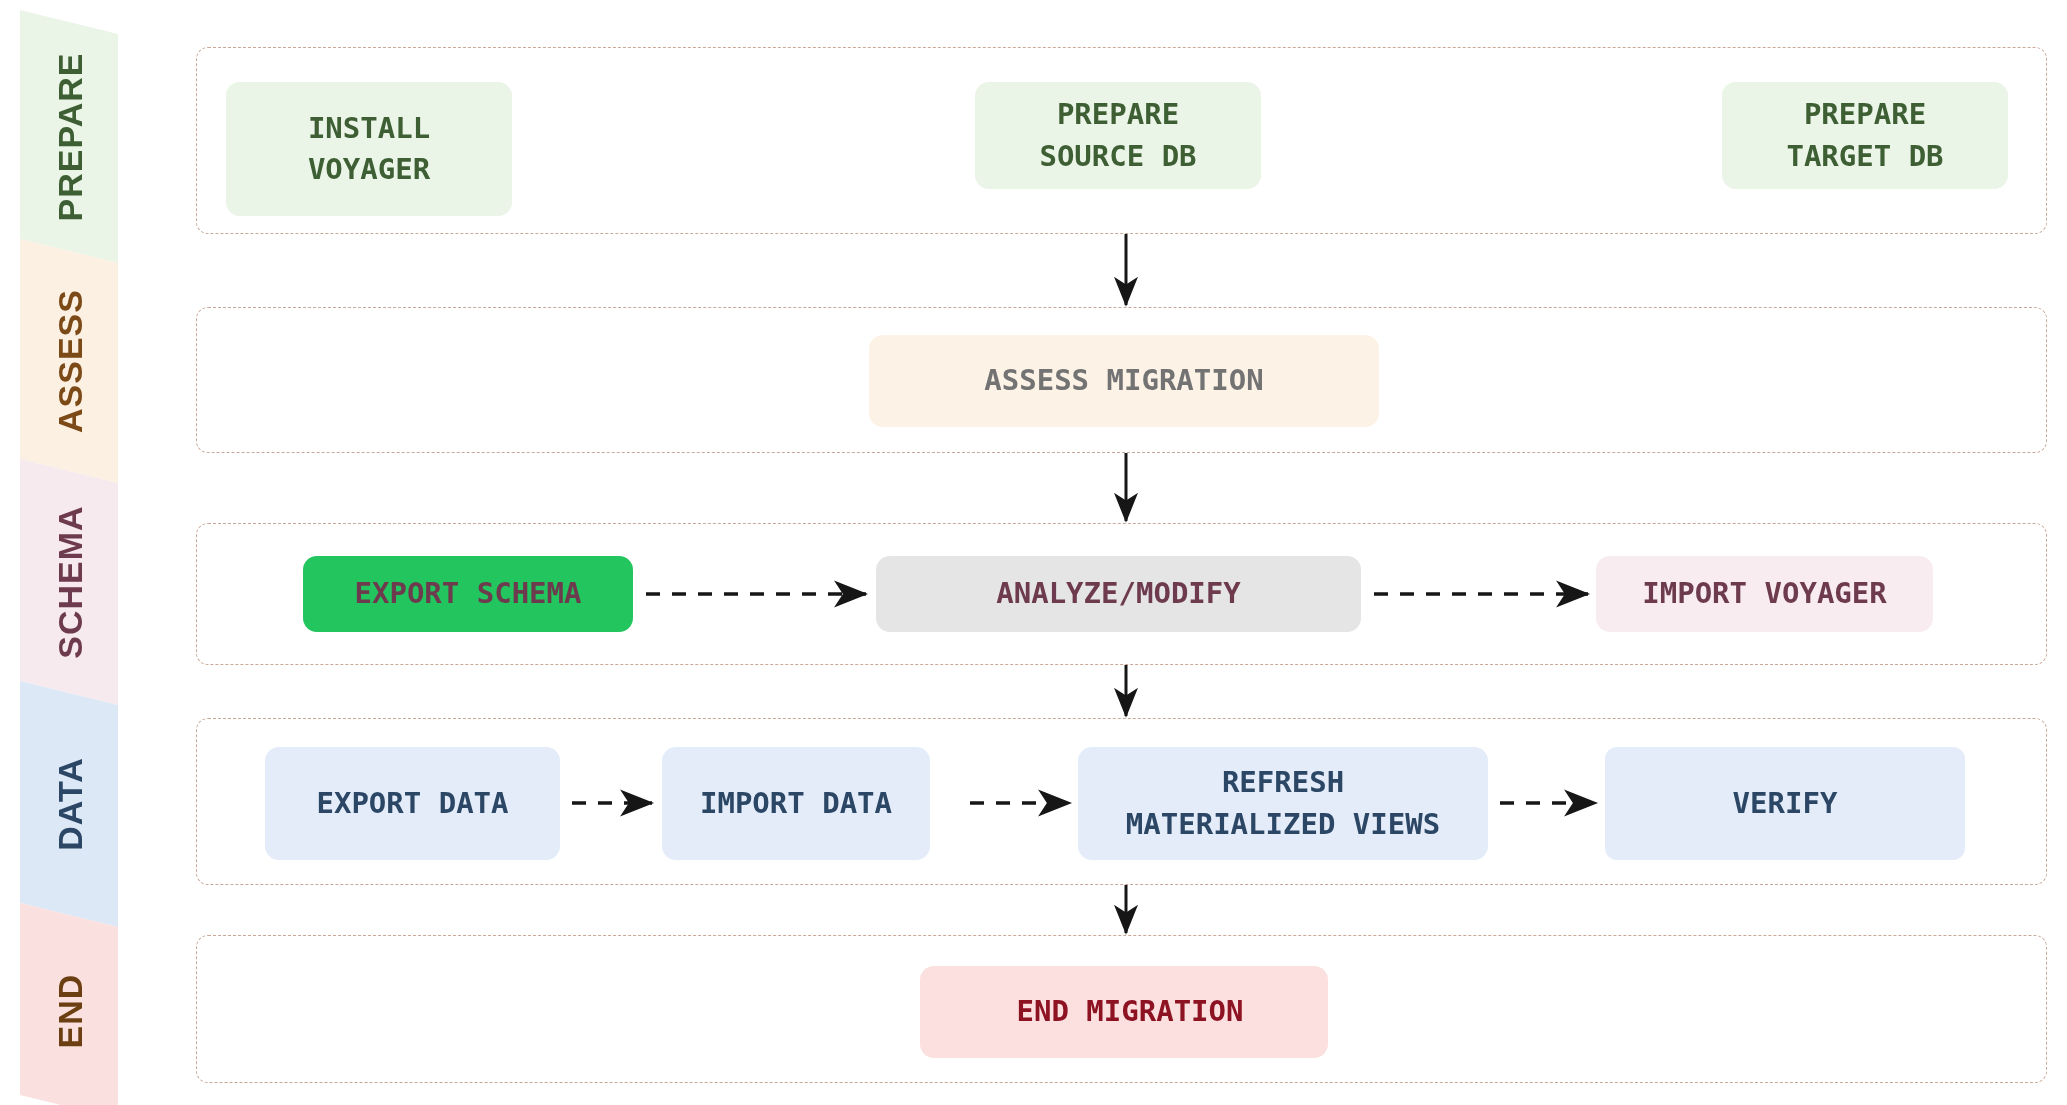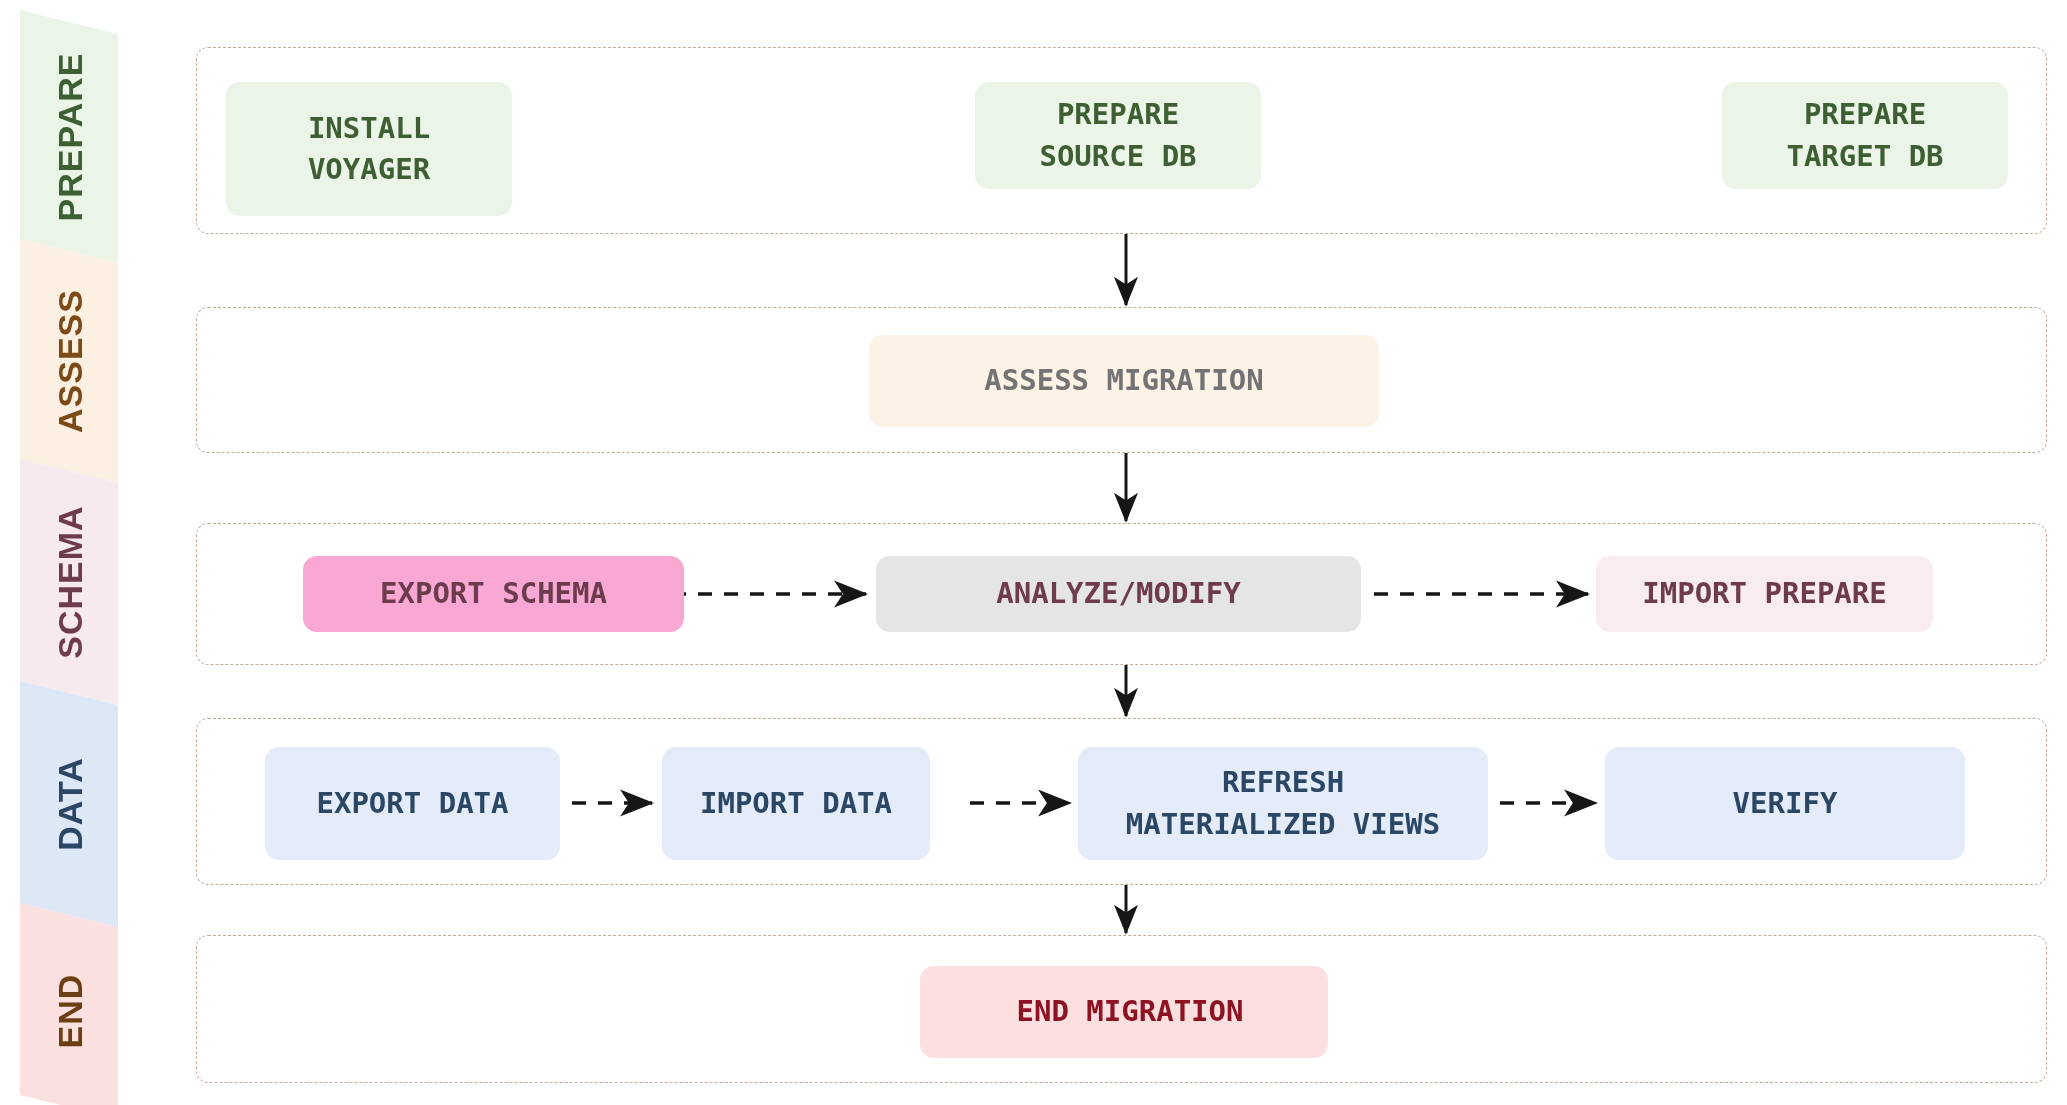--- a/index.html
+++ b/index.html
@@ -112,24 +112,24 @@
     </svg>
 
   <div id="nodes-layer">
       <div class="node" style="left: 226px; top: 82px; width: 286px; height: 134px; background: rgb(234, 244, 231); color: rgb(62, 95, 52);">INSTALL
 VOYAGER</div>
       <div class="node" style="left: 975px; top: 82px; width: 286px; height: 107px; background: rgb(234, 244, 231); color: rgb(62, 95, 52);">PREPARE
 SOURCE DB</div>
       <div class="node" style="left: 1722px; top: 82px; width: 286px; height: 107px; background: rgb(234, 244, 231); color: rgb(62, 95, 52);">PREPARE
 TARGET DB</div>
       <div class="node" style="left: 869px; top: 335px; width: 510px; height: 92px; background: rgb(252, 242, 230); color: #737373;">ASSESS MIGRATION</div>
-      <div class="node" style="left: 303px; top: 556px; width: 381px; height: 76px; background: #f9a8d4; color: rgb(109, 59, 77);">EXPORT SCHEMA</div>
+      <div class="node" style="left: 303px; top: 556px; width: 330px; height: 76px; background: #22c55e; color: rgb(109, 59, 77);">EXPORT SCHEMA</div>
       <div class="node" style="left: 876px; top: 556px; width: 485px; height: 76px; background: #e5e5e5; color: rgb(109, 59, 77);">ANALYZE/MODIFY</div>
-      <div class="node" style="left: 1596px; top: 556px; width: 337px; height: 76px; background: rgb(248, 236, 240); color: rgb(109, 59, 77);">IMPORT PREPARE</div>
+      <div class="node" style="left: 1596px; top: 556px; width: 337px; height: 76px; background: rgb(248, 236, 240); color: rgb(109, 59, 77);">IMPORT VOYAGER</div>
       <div class="node" style="left: 265px; top: 747px; width: 295px; height: 113px; background: rgb(228, 236, 249); color: rgb(43, 71, 101);">EXPORT DATA</div>
       <div class="node" style="left: 662px; top: 747px; width: 268px; height: 113px; background: rgb(228, 236, 249); color: rgb(43, 71, 101);">IMPORT DATA</div>
       <div class="node" style="left: 1078px; top: 747px; width: 410px; height: 113px; background: rgb(228, 236, 249); color: rgb(43, 71, 101);">REFRESH
 MATERIALIZED VIEWS</div>
-      <div class="node" style="left: 1605px; top: 747px; width: 360px; height: 113px; background: rgb(228, 236, 249); color: rgb(43, 71, 101);">VERIFY</div>
+      <div class="node" style="left: 1605px; top: 747px; width: 360px; height: 113px; background: rgb(228, 236, 249); color: rgb(43, 71, 101); border-radius: 12px;">VERIFY</div>
       <div class="node" style="left: 920px; top: 966px; width: 408px; height: 92px; background: rgb(252, 223, 223); color: rgb(141, 19, 35); padding-left: 12px;">END MIGRATION</div>
     </div>
 
 </div>
 
 </body></html>

